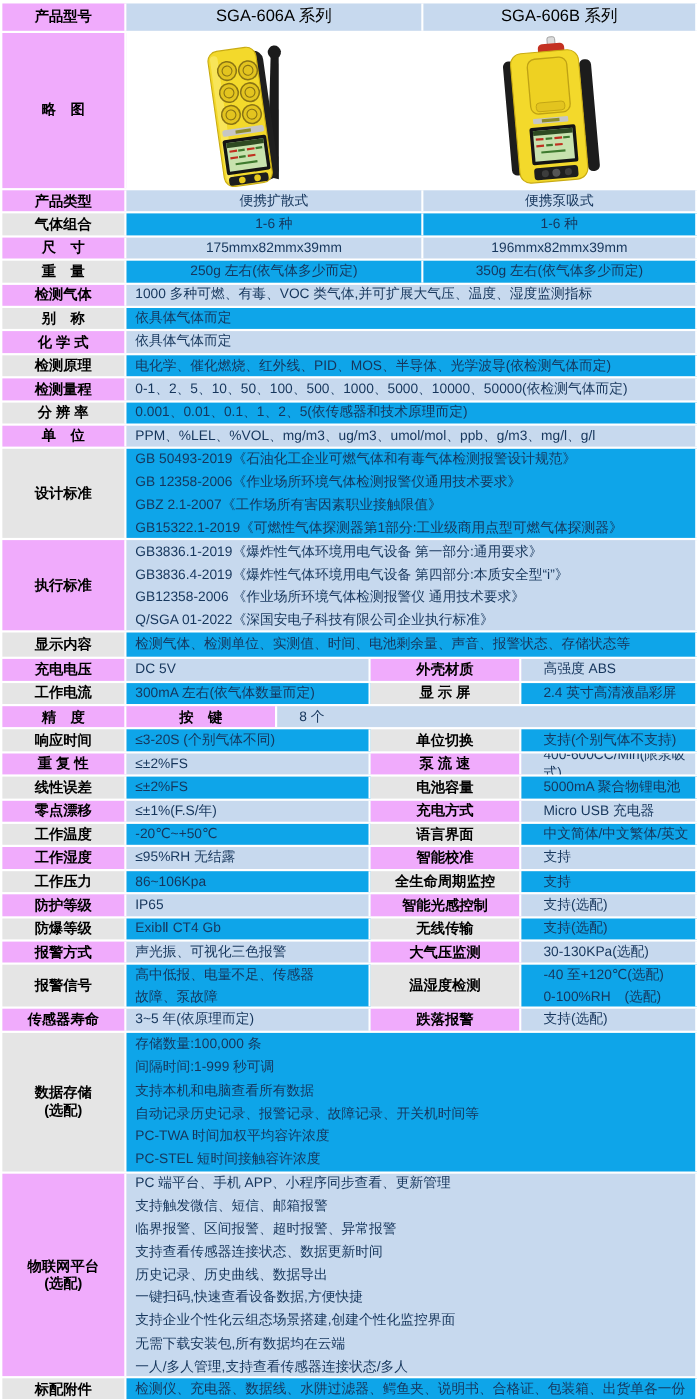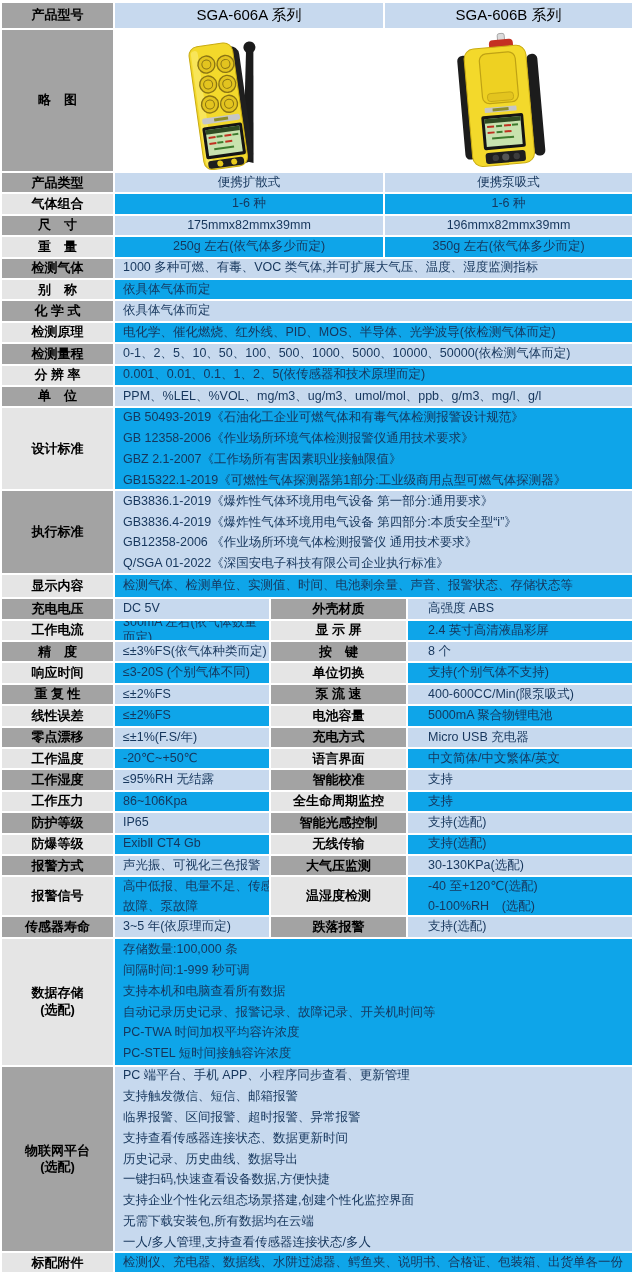--- a/index.html
+++ b/index.html
@@ -6,28 +6,28 @@
   html,body{background:#fff}
   body{width:634px;font-family:"Liberation Sans","DejaVu Sans",sans-serif}
   .table{width:634px;height:1272px;display:flex;flex-direction:column;overflow:hidden;
          border-top:3px solid #fff;border-left:2px solid #fff;background:#fff}
   .row{display:flex;border-bottom:2px solid #fff;flex-shrink:0}
   .cell{border-right:2px solid #fff;display:flex;align-items:center;justify-content:center;
         overflow:hidden;line-height:1.25}
   .label{width:113px;background:#7ba4d3;font-weight:bold;font-size:13px;color:#000;
          text-align:center;flex-direction:column}
   .val{font-size:12.5px;color:#16365c}
-  .ra .label{background:#a3a3a3}
+  .ra .label{background:#f0abfc}
   .rb .label{background:#e5e5e5}
   .ra .val{background:#c7d9ee}
   .rb .val{background:#0ea5e9}
   .va{width:270px}
   .vb{flex:1}
   .vspan{flex:1;justify-content:flex-start;padding-left:8px}
-  .v1{width:156px;justify-content:flex-start;padding-left:8px}
+  .v1{width:222px;justify-content:flex-start;padding-left:8px}
   .l2{width:137px}
   .v2{flex:1;justify-content:flex-start;padding-left:20px}
   .ml{flex-direction:column;align-items:flex-start;justify-content:center}
   .ml .ln{line-height:20.8px;white-space:nowrap}
   .hdr .val{font-weight:normal;color:#000;font-size:15px}
   .imgcell{background:#fff !important}
   .h27{height:27px}.h143{height:143px}.h21{height:21.4px}.h83{height:83px}.h84{height:84px}
   .h24{height:24px}.h40{height:39.9px}.h128{height:128px}.h187{height:186.5px}.h22{height:22px}
 </style>
 </head>
@@ -209,21 +209,20 @@
     <div class="cell val v2">高强度 ABS</div>
   </div>
   <div class="row h21 rb">
     <div class="cell label">工作电流</div>
     <div class="cell val v1">300mA 左右(依气体数量而定)</div>
     <div class="cell label l2">显 示 屏</div>
     <div class="cell val v2">2.4 英寸高清液晶彩屏</div>
   </div>
   <div class="row h21 ra">
     <div class="cell label">精　度</div>
-    <div class="cell val v1">≤±3%FS(依气体种类而定)</div>
     <div class="cell label l2">按　键</div>
     <div class="cell val v2">8 个</div>
   </div>
   <div class="row h21 rb">
     <div class="cell label">响应时间</div>
     <div class="cell val v1">≤3-20S (个别气体不同)</div>
     <div class="cell label l2">单位切换</div>
     <div class="cell val v2">支持(个别气体不支持)</div>
   </div>
   <div class="row h21 ra">

